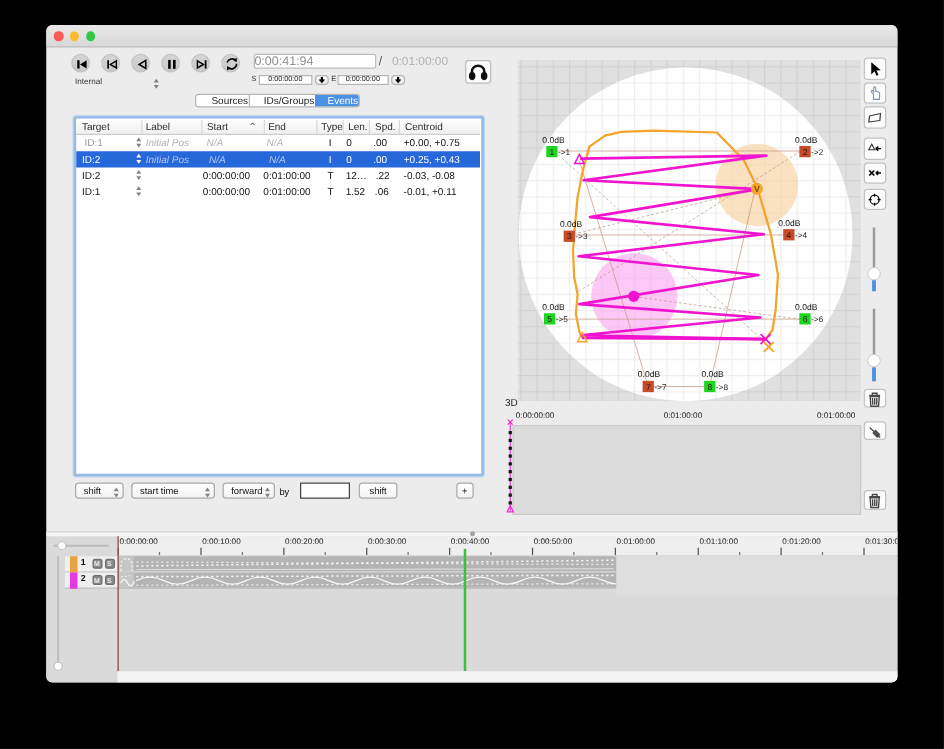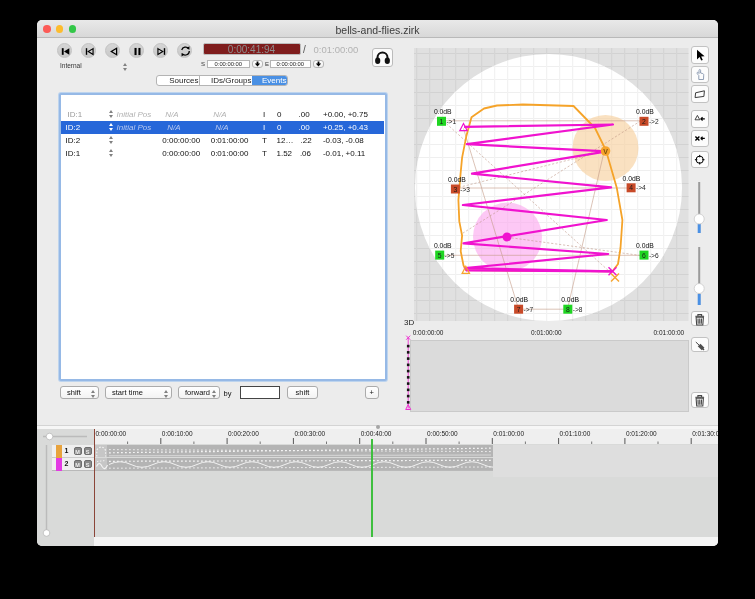--- a/index.html
+++ b/index.html
@@ -8,21 +8,21 @@
 
 #tbar{position:absolute;left:0;top:0;width:681px;height:17.5px;background:linear-gradient(#e9e9e9,#d8d8d8);border-bottom:1px solid #b9b9b9}
 .tl{position:absolute;top:5px;width:7.5px;height:7.5px;border-radius:50%}
 #title{position:absolute;left:0;top:3.5px;width:681px;text-align:center;font-size:10.5px;color:#3c3c3c}
 
 .cbtn{position:absolute;width:15px;height:15px;border-radius:50%;background:linear-gradient(#d5d5d5,#c9c9c9);border:1px solid #c2c2c2}
 .cbtn svg{position:absolute;left:0;top:0}
 
 .t6{font-size:6.5px;color:#333}
 
-#timef{position:absolute;left:165.5px;top:22.5px;width:98px;height:12.5px;background:#7f1d1d;border:1px solid #bdbdbd;border-radius:2px;color:#8e8e8e;font-size:10px;text-align:center;line-height:11px}
+#timef{position:absolute;left:165.5px;top:22.5px;width:98px;height:12.5px;background:#ffffff;border:1px solid #bdbdbd;border-radius:2px;color:#8e8e8e;font-size:10px;text-align:left;line-height:11px}
 .sefield{position:absolute;height:8px;background:#fff;border:1px solid #b5b5b5;font-size:5.8px;color:#222;text-align:center;line-height:6.5px}
 .sebtn{position:absolute;width:11px;height:8px;background:linear-gradient(#fdfdfd,#eee);border:1px solid #b5b5b5;border-radius:3px}
 
 #tabs{position:absolute;left:118.5px;top:55px;height:10.5px;border:1px solid #b4b4b4;border-radius:3px;background:#fff;font-size:8px;color:#222}
 .seg{position:absolute;top:0;height:8.5px;line-height:9px;text-align:right}
 
 #tblring{position:absolute;left:21.5px;top:72.5px;width:328px;height:288px;background:#fff;border:2.5px solid #96b9e6;border-radius:2px;box-shadow:0 0 0 1px #bdd4ee}
 #thead{position:absolute;left:0;top:0;width:323px;height:13px;background:linear-gradient(#fefefe,#f0f0f0);border-bottom:1px solid #ccc;font-size:8px;color:#2b2b2b}
 .hc{position:absolute;top:2px}
 .hsep{position:absolute;top:1px;width:1px;height:11px;background:#d9d9d9}
@@ -43,21 +43,20 @@
 #bpane{position:absolute;left:0;top:404.5px;width:681px;height:121.5px;background:#d9dad9}
 .rlbl{position:absolute;top:1px;font-size:6.5px;color:#1a1a1a;letter-spacing:0}
 .msb{position:absolute;width:8px;height:8px;background:#8a8a8a;border:1px solid #6e6e6e;border-radius:2px;color:#eee;font-size:5.5px;text-align:center;line-height:8px;font-weight:bold}
 </style></head>
 <body>
 <div id="win">
   <div id="tbar">
     <div class="tl" style="left:6px;background:#fc5b57"></div>
     <div class="tl" style="left:18.7px;background:#fdbc2e"></div>
     <div class="tl" style="left:31.8px;background:#33c748"></div>
-    <div id="title">bells-and-flies.zirk</div>
   </div>
 
   <div class="cbtn" style="left:19.7px;top:22.8px">
       <svg width="15" height="15" viewBox="0 0 15 15">
         <g transform="translate(7.5 7.5) scale(1.15) translate(-7.5 -7.5)">
           <rect x="4.3" y="4.6" width="1.6" height="5.8" fill="#000"></rect>
           <path d="M10.8 4.6 L6.2 7.5 L10.8 10.4 Z" fill="#000"></path>
         </g>
       </svg>
     </div>
@@ -127,20 +126,38 @@
         <ellipse cx="14.3" cy="11.8" rx="2.6" ry="3.3" fill="#111"></ellipse>
       </svg></div>
 
   <div id="tabs" style="width:132px">
     <div class="seg" style="left:0;width:42px">Sources</div>
     <div class="seg" style="left:42px;width:53px;border-left:1px solid #b4b4b4">IDs/Groups</div>
     <div class="seg" style="left:95px;width:35px;background:#4a90e4;color:#fff;border-radius:0 2px 2px 0">Events</div>
   </div>
 
   <div id="tblring">
+    <div id="thead">
+      <div class="hc" style="left:5px">Target</div>
+      <div class="hc" style="left:56px">Label</div>
+      <div class="hc" style="left:105px">Start</div>
+      <div class="hc" style="left:138px;color:#555">⌃</div>
+      <div class="hc" style="left:154px">End</div>
+      <div class="hc" style="left:196.5px">Type</div>
+      <div class="hc" style="left:218px">Len.</div>
+      <div class="hc" style="left:239.5px">Spd.</div>
+      <div class="hc" style="left:263.5px">Centroid</div>
+      <div class="hsep" style="left:52.5px"></div>
+      <div class="hsep" style="left:100.5px"></div>
+      <div class="hsep" style="left:150.5px"></div>
+      <div class="hsep" style="left:192.3px"></div>
+      <div class="hsep" style="left:213.9px"></div>
+      <div class="hsep" style="left:234.7px"></div>
+      <div class="hsep" style="left:258.8px"></div>
+    </div>
     <div class="row" style="top:13px">
       <div class="rc" style="left:7px;color:#9a9a9a">ID:1</div>
         <div class="stp" style="left:48px"></div>
       <div class="rc it" style="left:56px">Initial Pos</div>
       <div class="rc it" style="left:104.8px">N/A</div>
       <div class="rc it" style="left:152.8px">N/A</div>
       <div class="rc" style="left:202.5px">I</div>
       <div class="rc" style="left:216.5px">0</div>
       <div class="rc" style="left:238px">.00</div>
       <div class="rc" style="left:262.5px">+0.00, +0.75</div>

